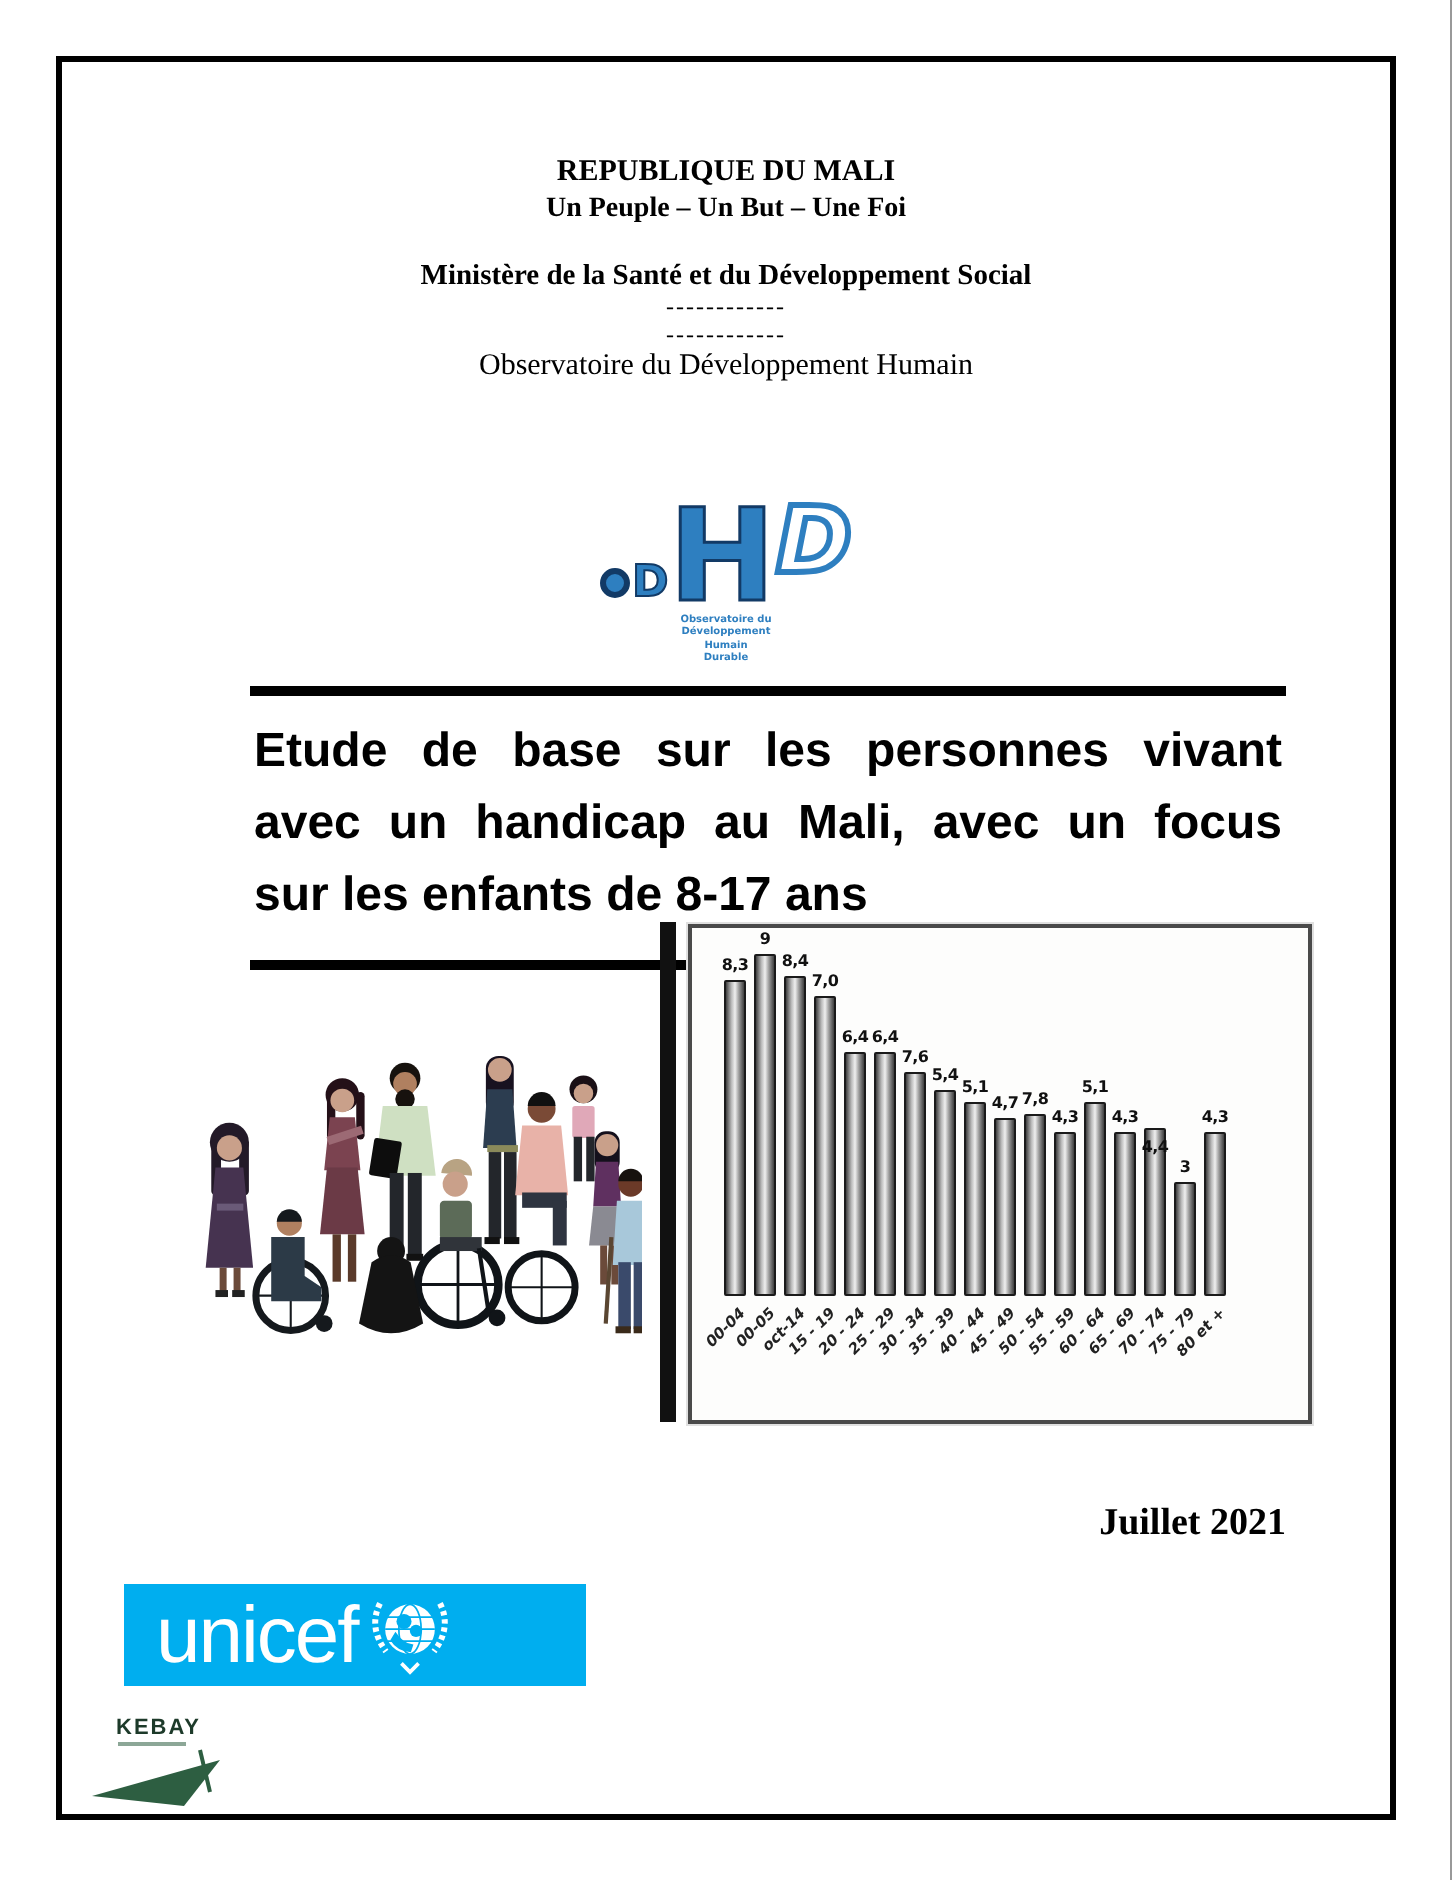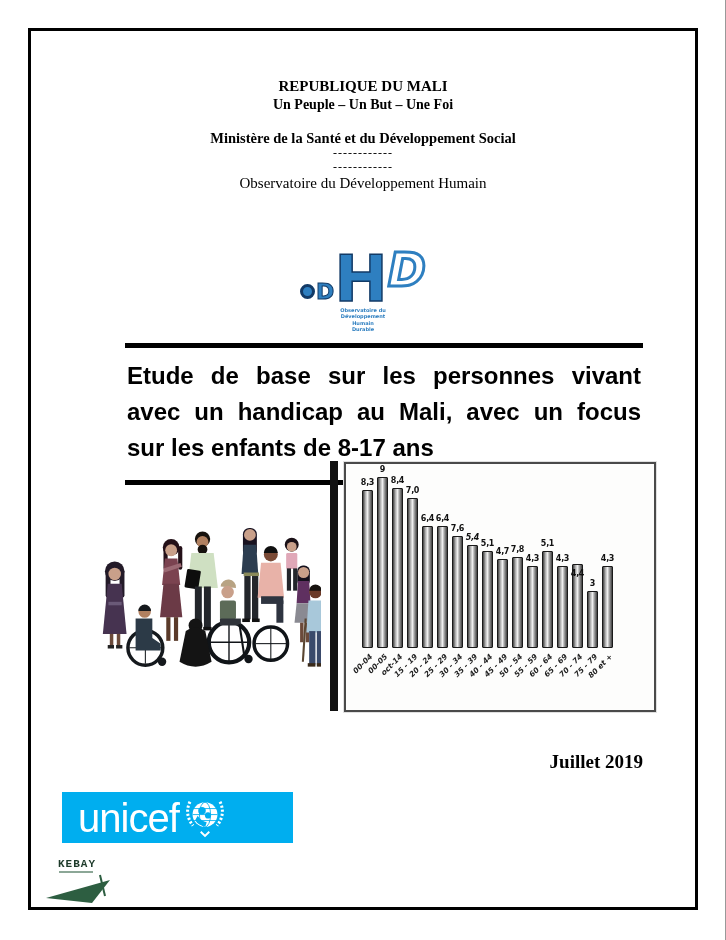--- a/index.html
+++ b/index.html
@@ -83,21 +83,21 @@
     display:flex;align-items:center;
   }
   .unicef-word{
     font-family:"Liberation Sans",sans-serif;font-weight:400;font-size:40px;color:#fff;
     letter-spacing:-1px;margin-left:16px;line-height:1;
   }
   .unicef-emblem{width:48px;height:48px;margin-left:2px;}
   
   .kebay{position:absolute;left:13px;top:828px;width:78px;}
   .kebay-word{
-    font-family:Liberation Mono, monospace;font-weight:bold;font-size:11px;letter-spacing:1px;
+    font-family:Liberation Sans, sans-serif;font-weight:bold;font-size:11px;letter-spacing:1px;
     color:#1d3a2a;margin-left:14px;line-height:1;
   }
   .kebay-sub{width:34px;height:2px;background:#2d5e41;opacity:.55;margin:1px 0 1px 15px;}
   .kebay svg{width:74px;height:30px;display:block;}
 </style>
 </head>
 <body>
 
 <div class="frame">
 
@@ -269,21 +269,21 @@
           <div class="bar" style="left: 76px; top: 62px; height: 122px;"></div>
           <div class="bar-value" style="left: 66.5px; top: 50px;">6,4</div>
           <div class="xlab" style="left: 33.5px; top: 188px;">20 - 24</div>
           <div class="bar" style="left: 91px; top: 62px; height: 122px;"></div>
           <div class="bar-value" style="left: 81.5px; top: 50px;">6,4</div>
           <div class="xlab" style="left: 48.5px; top: 188px;">25 - 29</div>
           <div class="bar" style="left: 106px; top: 72px; height: 112px;"></div>
           <div class="bar-value" style="left: 96.5px; top: 60px;">7,6</div>
           <div class="xlab" style="left: 63.5px; top: 188px;">30 - 34</div>
           <div class="bar" style="left: 121px; top: 81px; height: 103px;"></div>
-          <div class="bar-value" style="left: 111.5px; top: 69px; font-style: italic;">5,4</div>
+          <div class="bar-value" style="left: 111.5px; top: 69px;">5,4</div>
           <div class="xlab" style="left: 78.5px; top: 188px;">35 - 39</div>
           <div class="bar" style="left: 136px; top: 87px; height: 97px;"></div>
           <div class="bar-value" style="left: 126.5px; top: 75px;">5,1</div>
           <div class="xlab" style="left: 93.5px; top: 188px;">40 - 44</div>
           <div class="bar" style="left: 151px; top: 95px; height: 89px;"></div>
           <div class="bar-value" style="left: 141.5px; top: 83px;">4,7</div>
           <div class="xlab" style="left: 108.5px; top: 188px;">45 - 49</div>
           <div class="bar" style="left: 166px; top: 93px; height: 91px;"></div>
           <div class="bar-value" style="left: 156.5px; top: 81px;">7,8</div>
           <div class="xlab" style="left: 123.5px; top: 188px;">50 - 54</div>
@@ -302,21 +302,21 @@
           <div class="bar" style="left: 241px; top: 127px; height: 57px;"></div>
           <div class="bar-value" style="left: 231.5px; top: 115px;">3</div>
           <div class="xlab" style="left: 198.5px; top: 188px;">75 - 79</div>
           <div class="bar" style="left: 256px; top: 102px; height: 82px;"></div>
           <div class="bar-value" style="left: 246.5px; top: 90px;">4,3</div>
           <div class="xlab" style="left: 213.5px; top: 188px;">80 et +</div>
         </div>
     </div>
   </div>
 
-  <div class="pub-date">Juillet 2019</div>
+  <div class="pub-date">Juillet 2021</div>
 
   <div class="unicef-banner">
     <span class="unicef-word">unicef</span>
     <svg class="unicef-emblem" viewBox="0 0 56 56">
       <circle cx="28" cy="24" r="14.5" fill="#ffffff"></circle>
       <g stroke="#00AEEF" stroke-width="1" fill="none">
         <line x1="13.5" y1="24" x2="42.5" y2="24"></line>
         <ellipse cx="28" cy="24" rx="6.5" ry="14.5"></ellipse>
         <line x1="15" y1="17" x2="41" y2="17"></line>
         <line x1="15" y1="31" x2="41" y2="31"></line>

